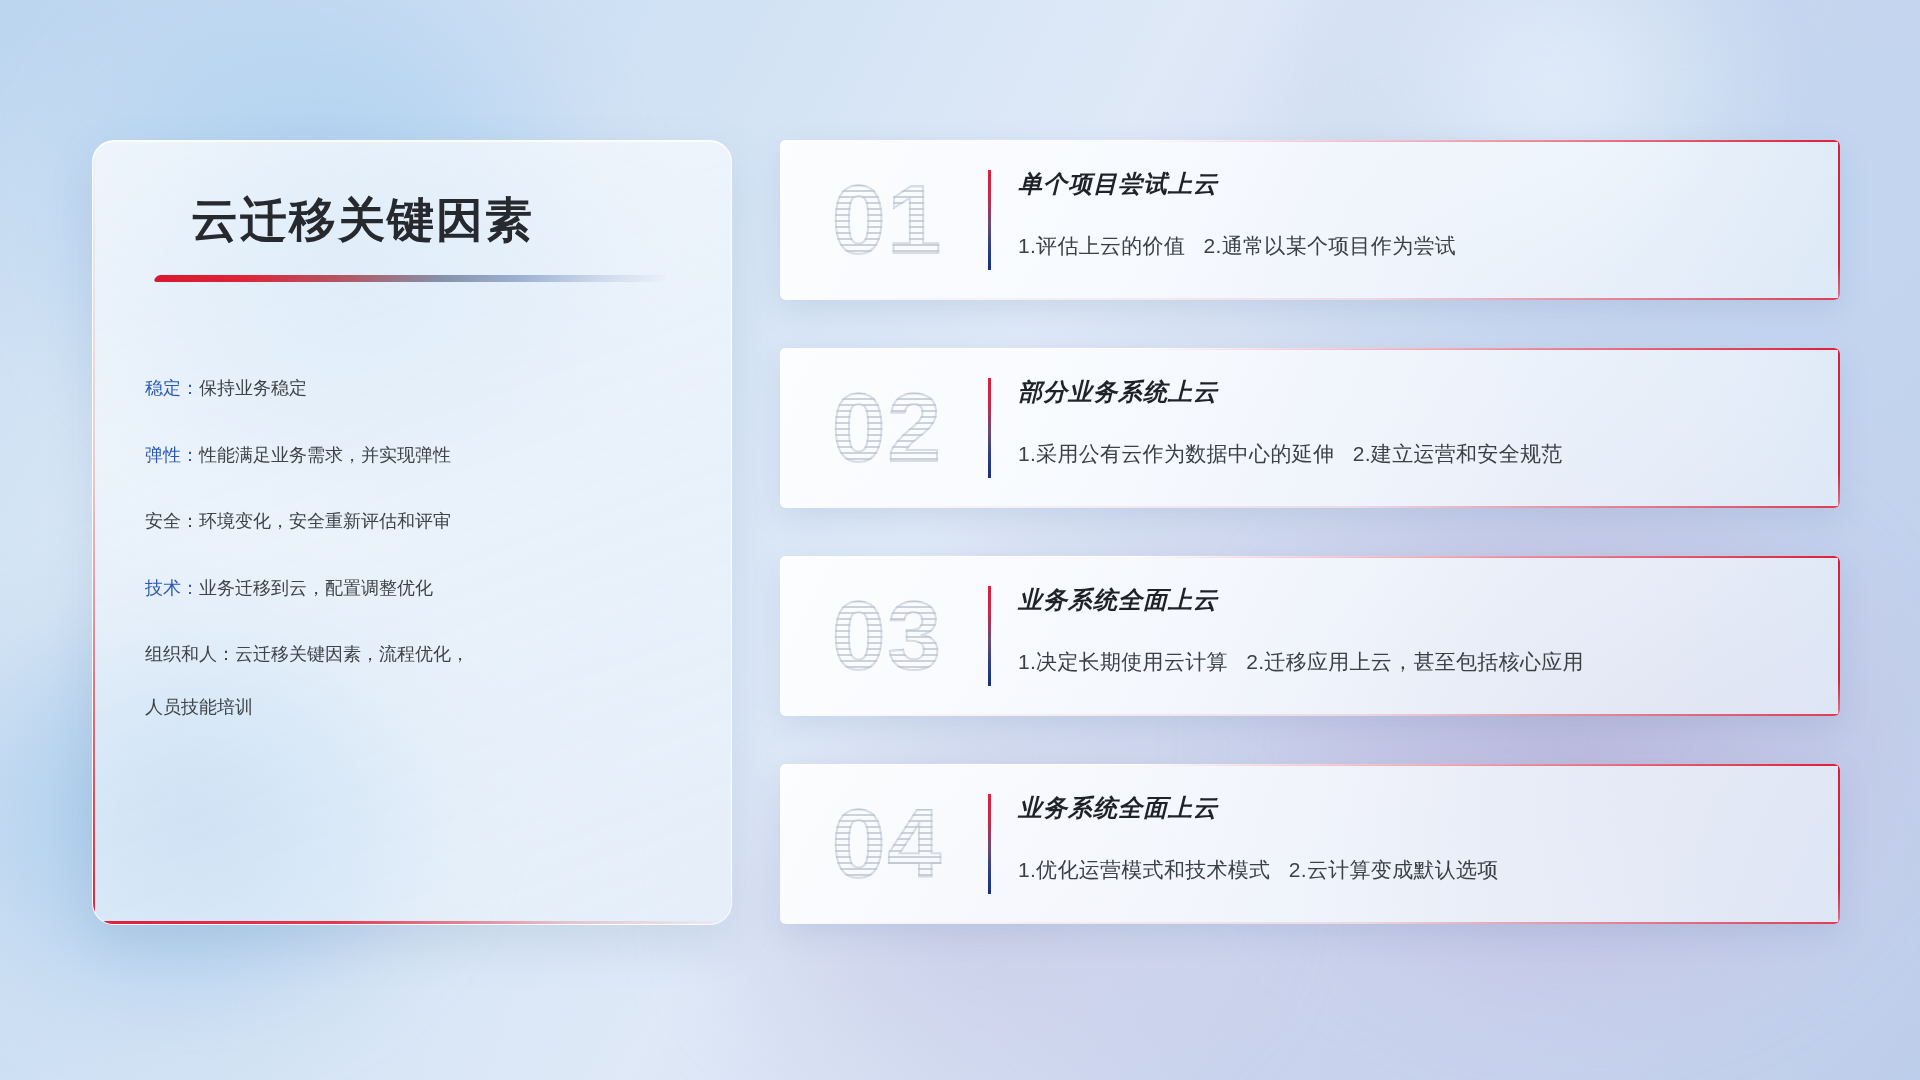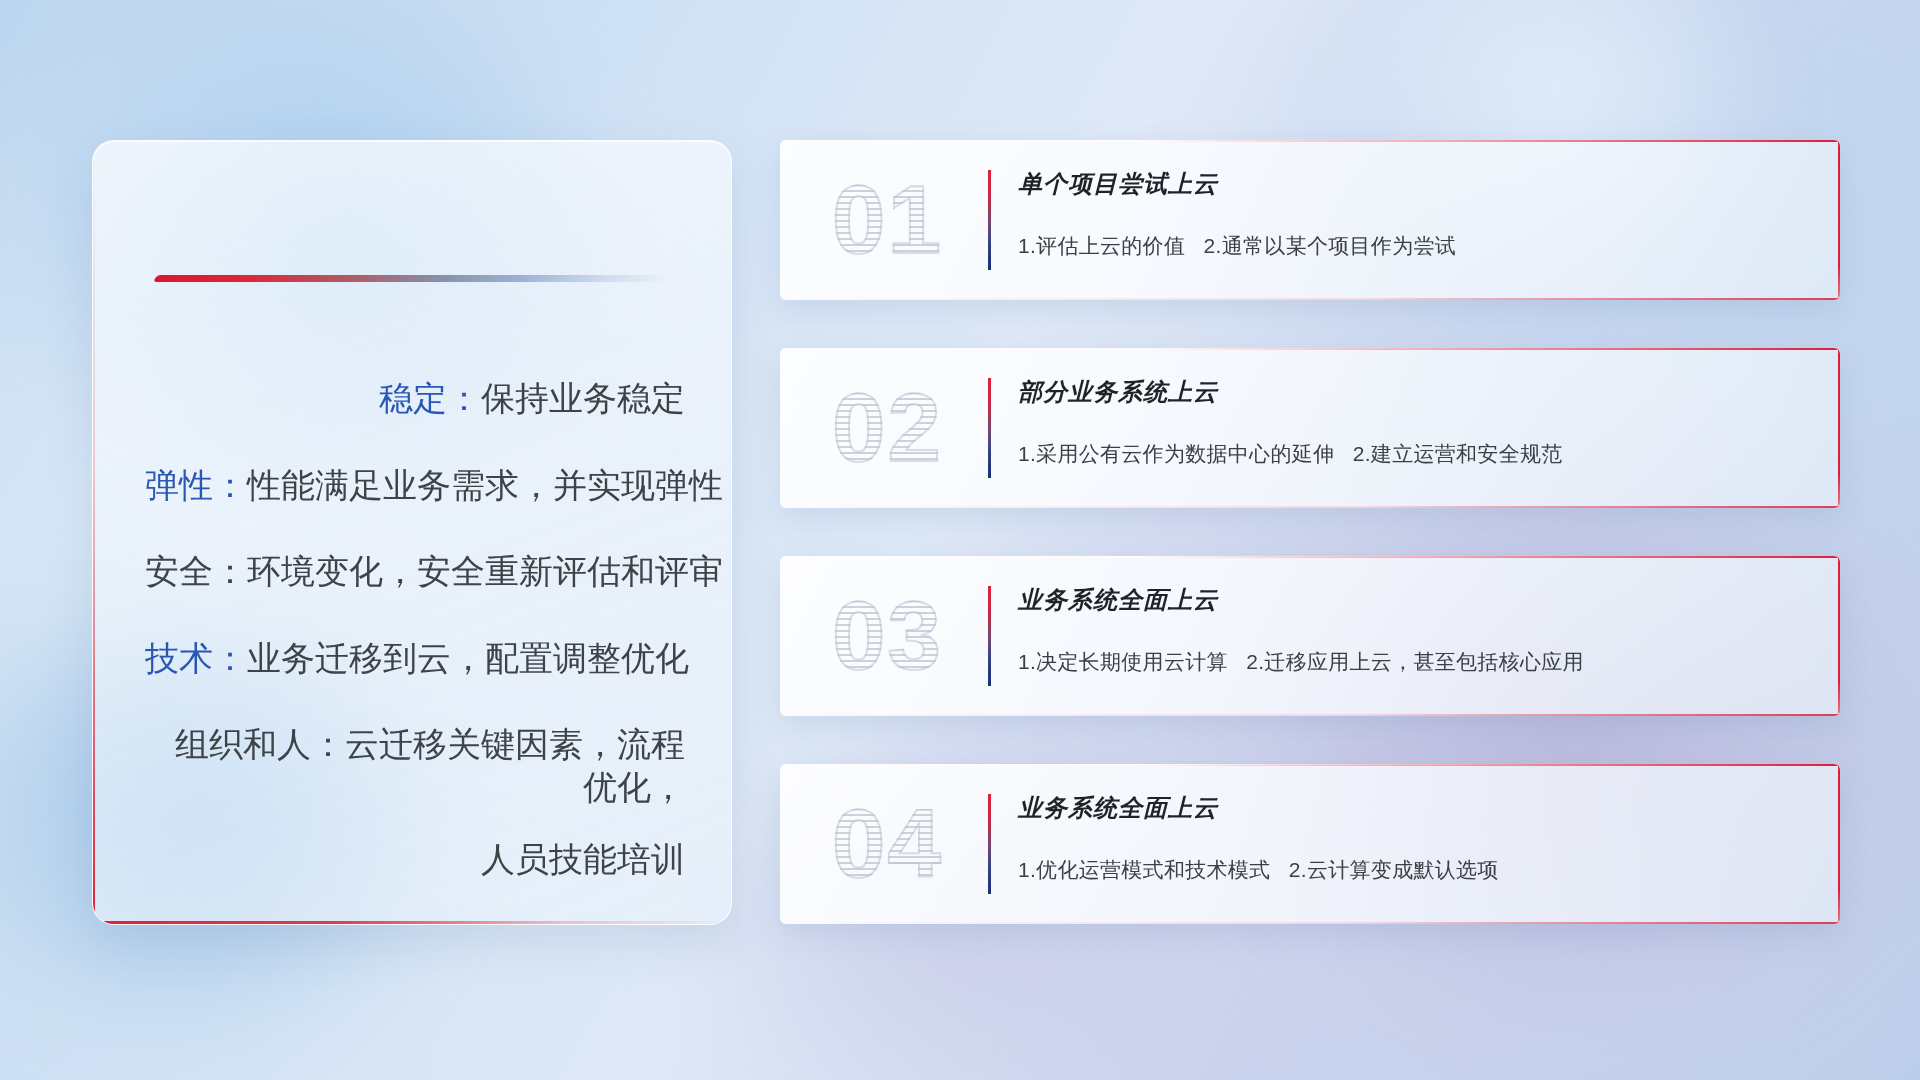--- a/index.html
+++ b/index.html
@@ -73,22 +73,22 @@
   }
   .lp-rule {
     position:absolute; left:62px; top:134px; width:510px; height:7px;
     border-radius:4px;
     background:linear-gradient(90deg,#d9182e 0%,#df2438 17%,#b05a66 38%,#8691a8 56%,#9fb2d2 72%,#cfdcee 88%,#e9f0f8 100%);
     transform:skewX(-32deg);
     transform-origin:left center;
   }
   .lp-list { position:absolute; left:52px; top:236px; width:540px; }
   .lp-item {
-    font-size:34px; line-height:1.25; color:#3e4348;
-    margin-bottom:44px; white-space:nowrap;text-align:right;
+    font-size:18px; line-height:1.25; color:#3e4348;
+    margin-bottom:44px; white-space:nowrap;
   }
   .lp-item.wrap { white-space:normal; margin-bottom:14px; }
   .lp-item:last-child { margin-bottom:0; }
   .lp-key { color:#3e4348; }
   .lp-key.accent { color:#2b57b4; }
 
   
   .card {
     position:absolute; left:780px; width:1060px; height:160px;
     border-radius:6px;
@@ -149,20 +149,21 @@
   <div class="bg-blob-a"></div>
   <div class="bg-blob-b"></div>
   <div class="bg-blob-c"></div>
   <div class="bg-blob-d"></div>
   <div class="bg-blob-e"></div>
 </div>
 
 <div id="stage">
 
   <section class="left-panel">
+    <h1 class="lp-title">云迁移关键因素</h1>
     <div class="lp-rule"></div>
     <div class="lp-list">
 
       <div class="lp-item">
         <span class="lp-key accent">稳定：</span><span class="lp-val">保持业务稳定</span>
       </div>
 
       <div class="lp-item">
         <span class="lp-key accent">弹性：</span><span class="lp-val">性能满足业务需求，并实现弹性</span>
       </div>

